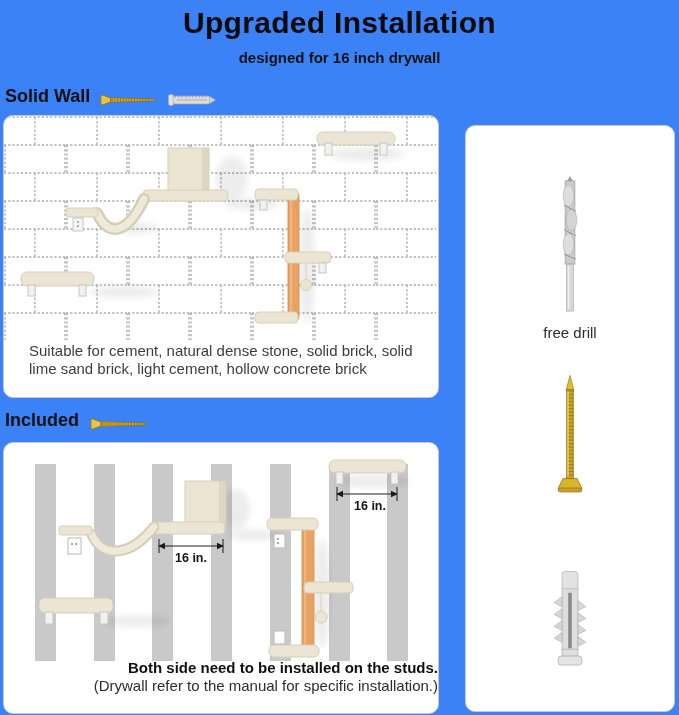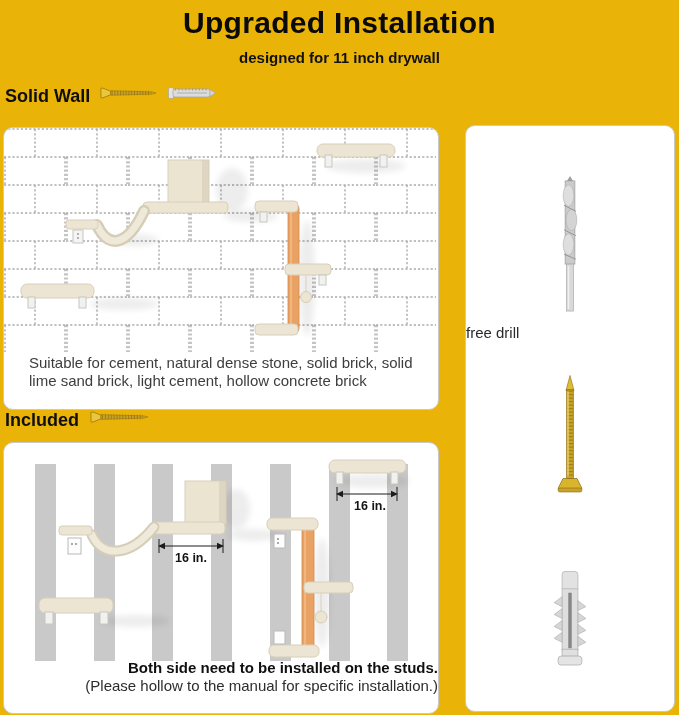--- a/index.html
+++ b/index.html
@@ -1,67 +1,67 @@
 <!DOCTYPE html>
 <html><head>
 <meta charset="utf-8">
 <style>
   html,body { margin:0; padding:0; background:#fff; }
   .canvas {
-    position:relative; width:679px; height:715px; background:#eab308;
+    position:relative; width:679px; height:715px; background:#3b82f6;
     font-family:"Liberation Sans", sans-serif; overflow:hidden;
   }
   .page-title {
     position:absolute; top:6px; left:0; width:100%; text-align:center;
     font-size:30px; font-weight:bold; color:#0a0a0a; letter-spacing:0.3px;
   }
   .page-subtitle {
     position:absolute; top:49px; left:0; width:100%; text-align:center;
     font-size:15px; font-weight:bold; color:#111;
   }
   .section-heading {
-    position:absolute; display:flex; align-items:flex-start;
+    position:absolute; display:flex; align-items:flex-end;
     font-size:18px; font-weight:bold; color:#0f0f0f; white-space:nowrap;
   }
   #heading-solid   { left:5px;  top:86px; }
   #heading-drywall { left:5px;  top:410px; }
   #heading-hardware{ left:465px; top:87px; }
   .heading-icon { margin-left:10px; display:block; }
   .panel {
     position:absolute; border:1px solid #c9c9c9; border-radius:10px;
     background:#fff; overflow:hidden;
   }
-  #panel-solid   { left:3px;   top:127px; width:434px; height:281px; }
+  #panel-solid   { left:3px;   top:115px; width:434px; height:281px; }
   #panel-drywall { left:3px;   top:442px; width:434px; height:270px; }
   #panel-hardware{ left:465px; top:125px; width:208px; height:585px; }
   .scene { position:absolute; left:0; top:0; display:block; }
   .caption-solid {
     position:absolute; left:25px; top:226px; width:402px;
     font-size:15px; line-height:1.22; color:#3d3d3d;
   }
   .caption-drywall { position:absolute; left:0; top:216px; width:100%; text-align:right; }
   .caption-drywall .cap-bold { font-size:15px; font-weight:bold; color:#101010; line-height:1.2; }
   .caption-drywall .cap-note { font-size:15px; color:#2d2d2d; line-height:1.2; }
   .hw-item  { position:absolute; left:50%; transform:translateX(-50%); display:block; }
   #hw-drill  { top:50px; }
   #hw-screw  { top:247px; }
   #hw-anchor { top:445px; }
   .hw-label {
-    position:absolute; top:198px; left:0; width:100%; 
+    position:absolute; top:198px; left:0; width:100%; text-align:center;
     font-size:15px; color:#2b2b2b;
   }
   svg text { font-family:"Liberation Sans", sans-serif; }
 </style>
 </head>
 <body>
 
 <div class="canvas">
 
   <div class="page-title">Upgraded Installation</div>
-  <div class="page-subtitle">designed for 11 inch drywall</div>
+  <div class="page-subtitle">designed for 16 inch drywall</div>
 
   <div class="section-heading" id="heading-solid">
     <span>Solid Wall</span>
     <svg class="heading-icon" width="58" height="14" viewBox="0 0 60 14">
       <polygon points="1,2 3,2 11,5.2 11,8.8 3,12 1,12" fill="#e8c63e" stroke="#8f6f0e" stroke-width="0.7"></polygon>
       <polygon points="11,4.6 54,5.9 58,7 54,8.1 11,9.4" fill="#c9a227" stroke="#8f6f0e" stroke-width="0.5"></polygon>
       <line x1="12" y1="7" x2="53" y2="7" stroke="#7c620e" stroke-width="4.4" stroke-dasharray="1 1.9" opacity="0.55"></line>
     </svg>
     <svg class="heading-icon" width="48" height="14" viewBox="0 0 48 14">
       <rect x="0.5" y="1.5" width="5" height="11" rx="1.5" fill="#e3e3e3" stroke="#a5a5a5" stroke-width="0.7"></rect>
@@ -240,21 +240,21 @@
 
       <g>
         <rect x="35" y="155" width="74" height="15" rx="6" fill="#ece5d3" stroke="#d8cfba"></rect>
         <rect x="41" y="169" width="8" height="12" fill="#f1f1ee" stroke="#c6c6c2"></rect>
         <rect x="96" y="169" width="8" height="12" fill="#f1f1ee" stroke="#c6c6c2"></rect>
       </g>
     </svg>
 
     <div class="caption-drywall">
       <div class="cap-bold">Both side need to be installed on the studs.</div>
-      <div class="cap-note">(Please hollow to the manual for specific installation.)</div>
+      <div class="cap-note">(Drywall refer to the manual for specific installation.)</div>
     </div>
   </div>
 
 
   <div class="panel" id="panel-hardware">
 
     <svg class="hw-item" id="hw-drill" width="30" height="137" viewBox="0 0 30 140">
       <polygon points="15,0 18.5,6 11.5,6" fill="#9f9f9f"></polygon>
       <rect x="10" y="5" width="10" height="85" fill="#cbcbcb" stroke="#9a9a9a" stroke-width="0.7"></rect>
       <ellipse cx="13.5" cy="20" rx="5.5" ry="11" fill="#dedede" stroke="#a5a5a5" stroke-width="0.5"></ellipse>

